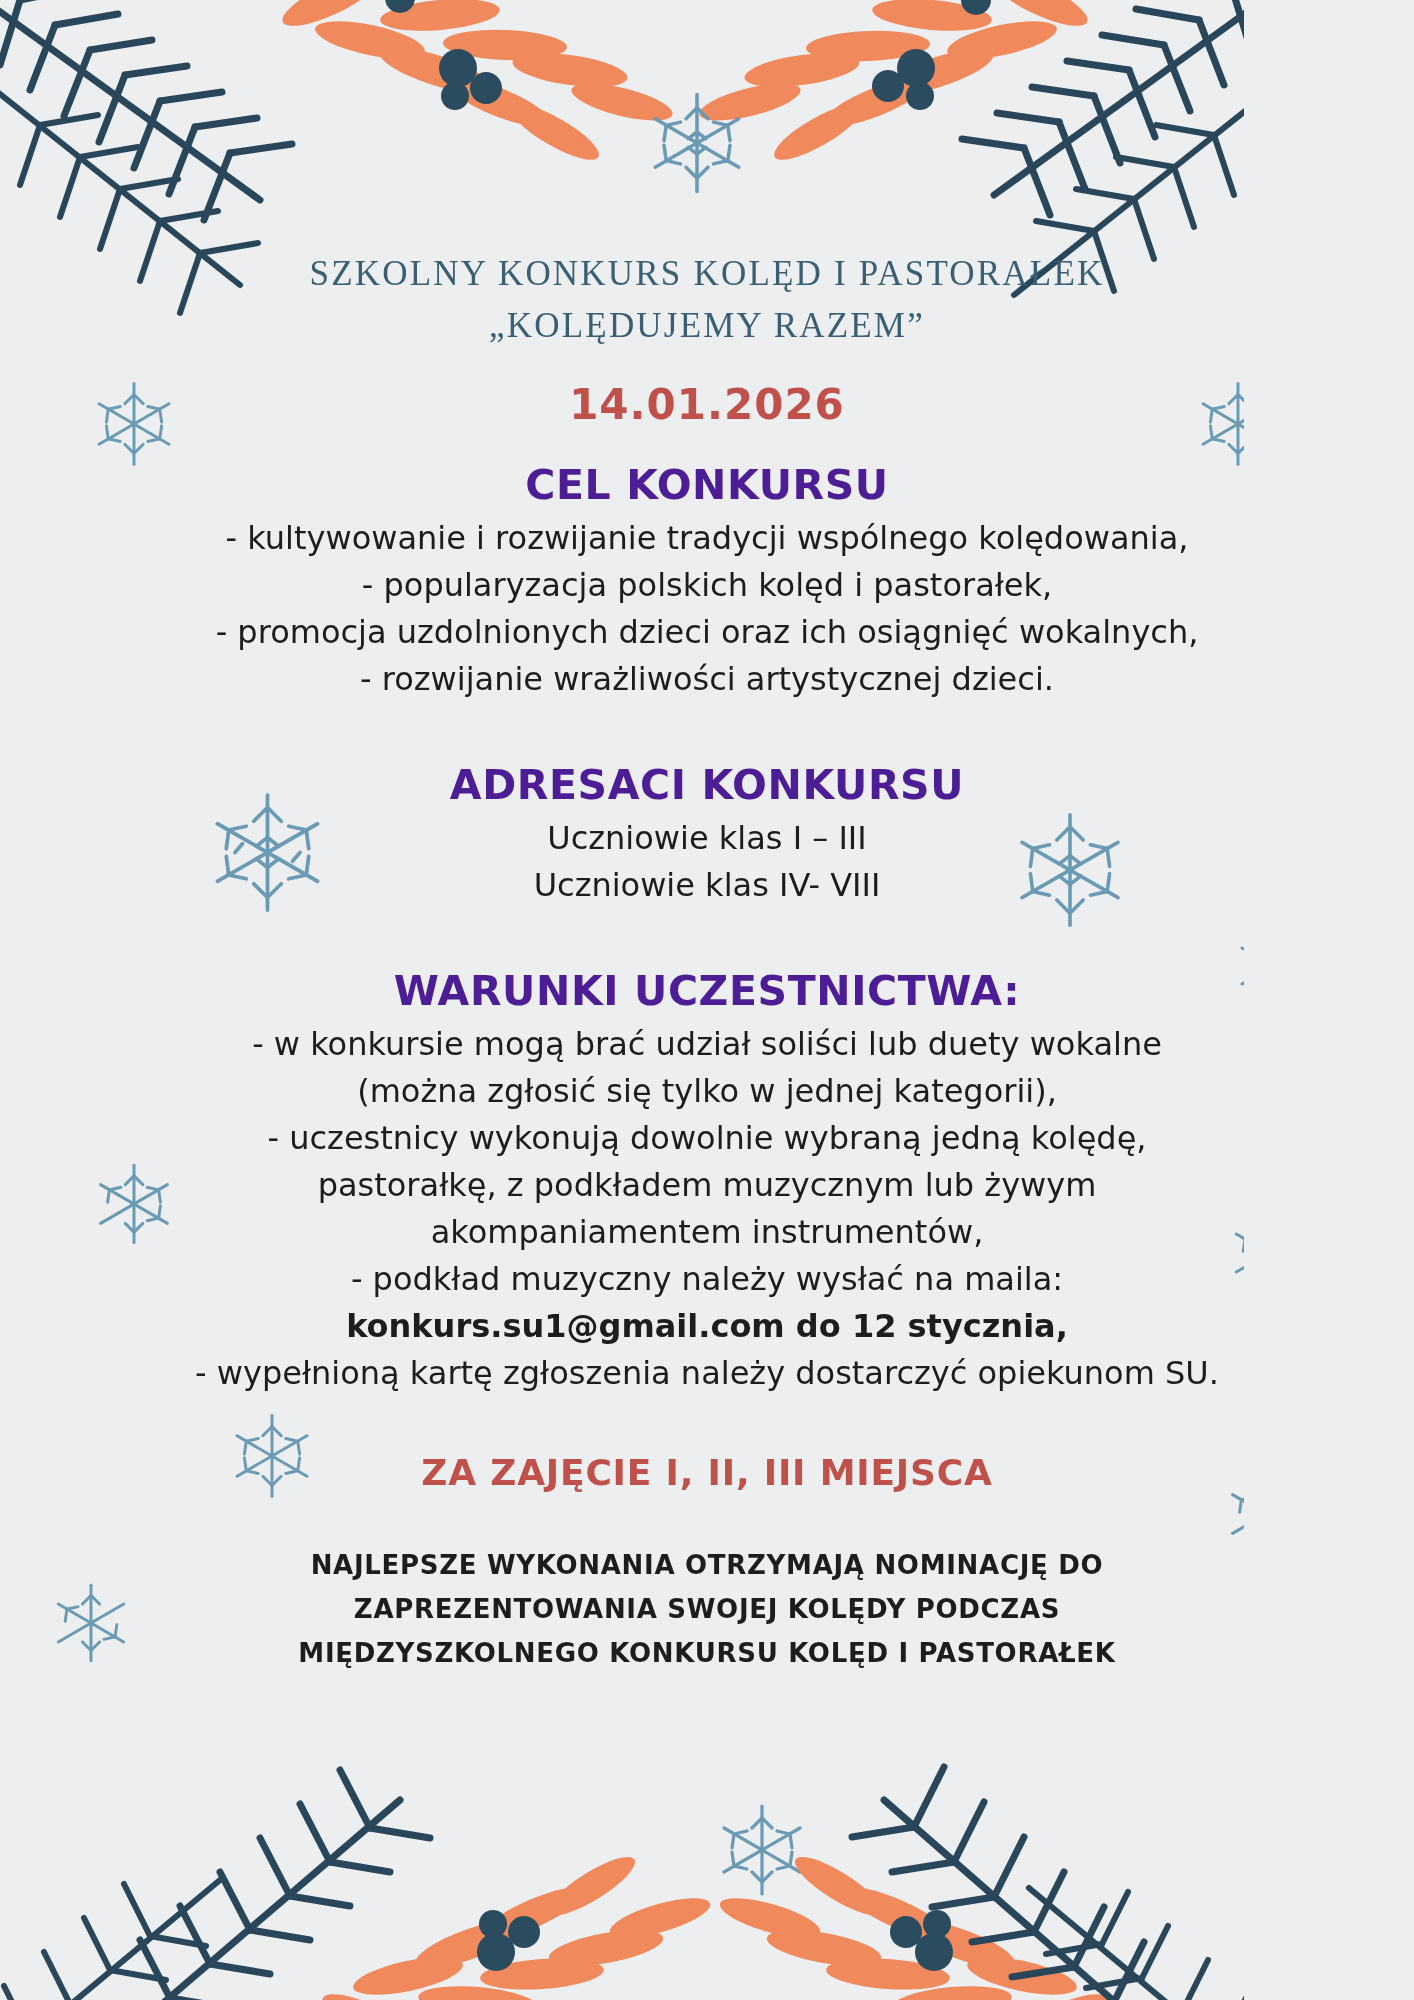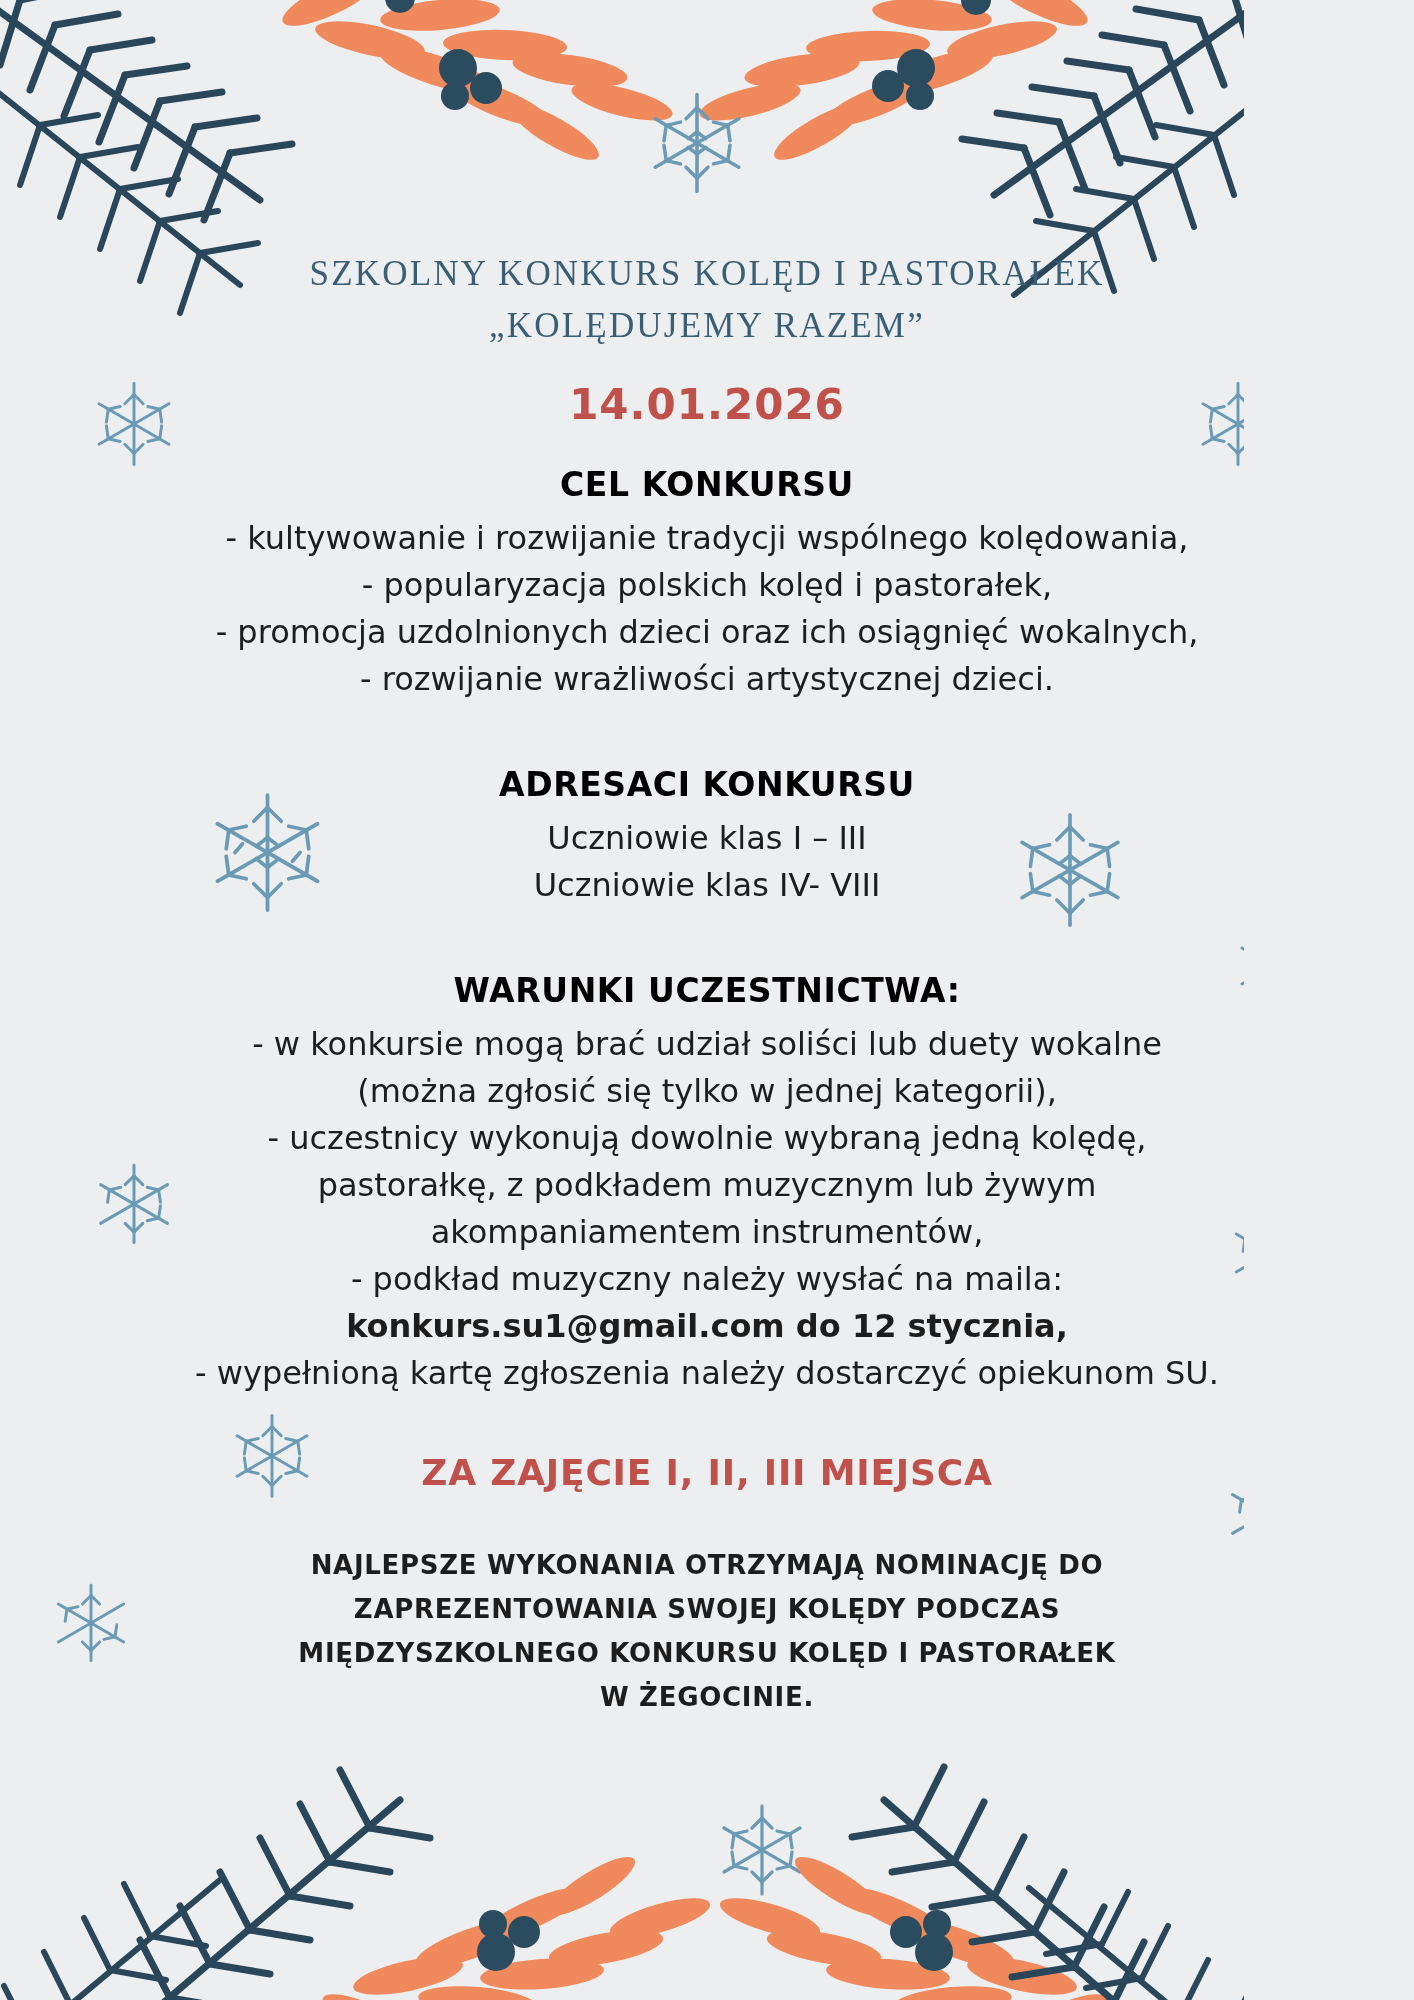--- a/index.html
+++ b/index.html
@@ -59,23 +59,23 @@
     font-size: 42px;
     font-weight: bold;
     color: #c0504a;
     letter-spacing: 1px;
   }
 
   .section {
     margin-top: 34px;
   }
   .section-heading {
-    font-size: 33px;
+    font-size: 41px;
     font-weight: bold;
-    color: #000000;
+    color: #4c1d95;
     letter-spacing: 0.6px;
     line-height: 44px;
   }
   .section-body {
     margin-top: 8px;
     font-size: 32px;
     color: #1d1d1d;
     line-height: 47px;
   }
   .section-body div {
@@ -624,17 +624,16 @@
     </div>
 
     <div class="prizes">
       <div>ZA ZAJĘCIE I, II, III MIEJSCA</div>
     </div>
 
     <div class="nomination">
       <div>NAJLEPSZE WYKONANIA OTRZYMAJĄ NOMINACJĘ DO</div>
       <div>ZAPREZENTOWANIA SWOJEJ KOLĘDY PODCZAS</div>
       <div>MIĘDZYSZKOLNEGO KONKURSU KOLĘD I PASTORAŁEK</div>
-      <div>W ŻEGOCINIE.</div>
     </div>
 
   </div>
 </div>
 
 </body></html>

